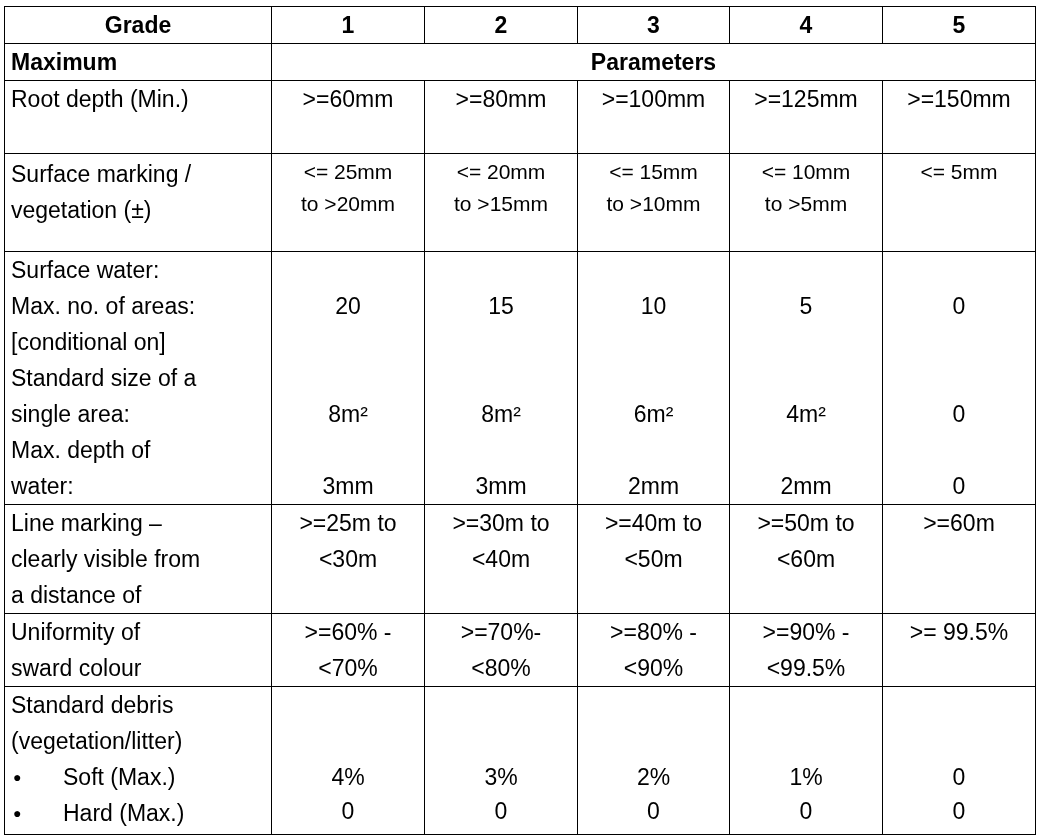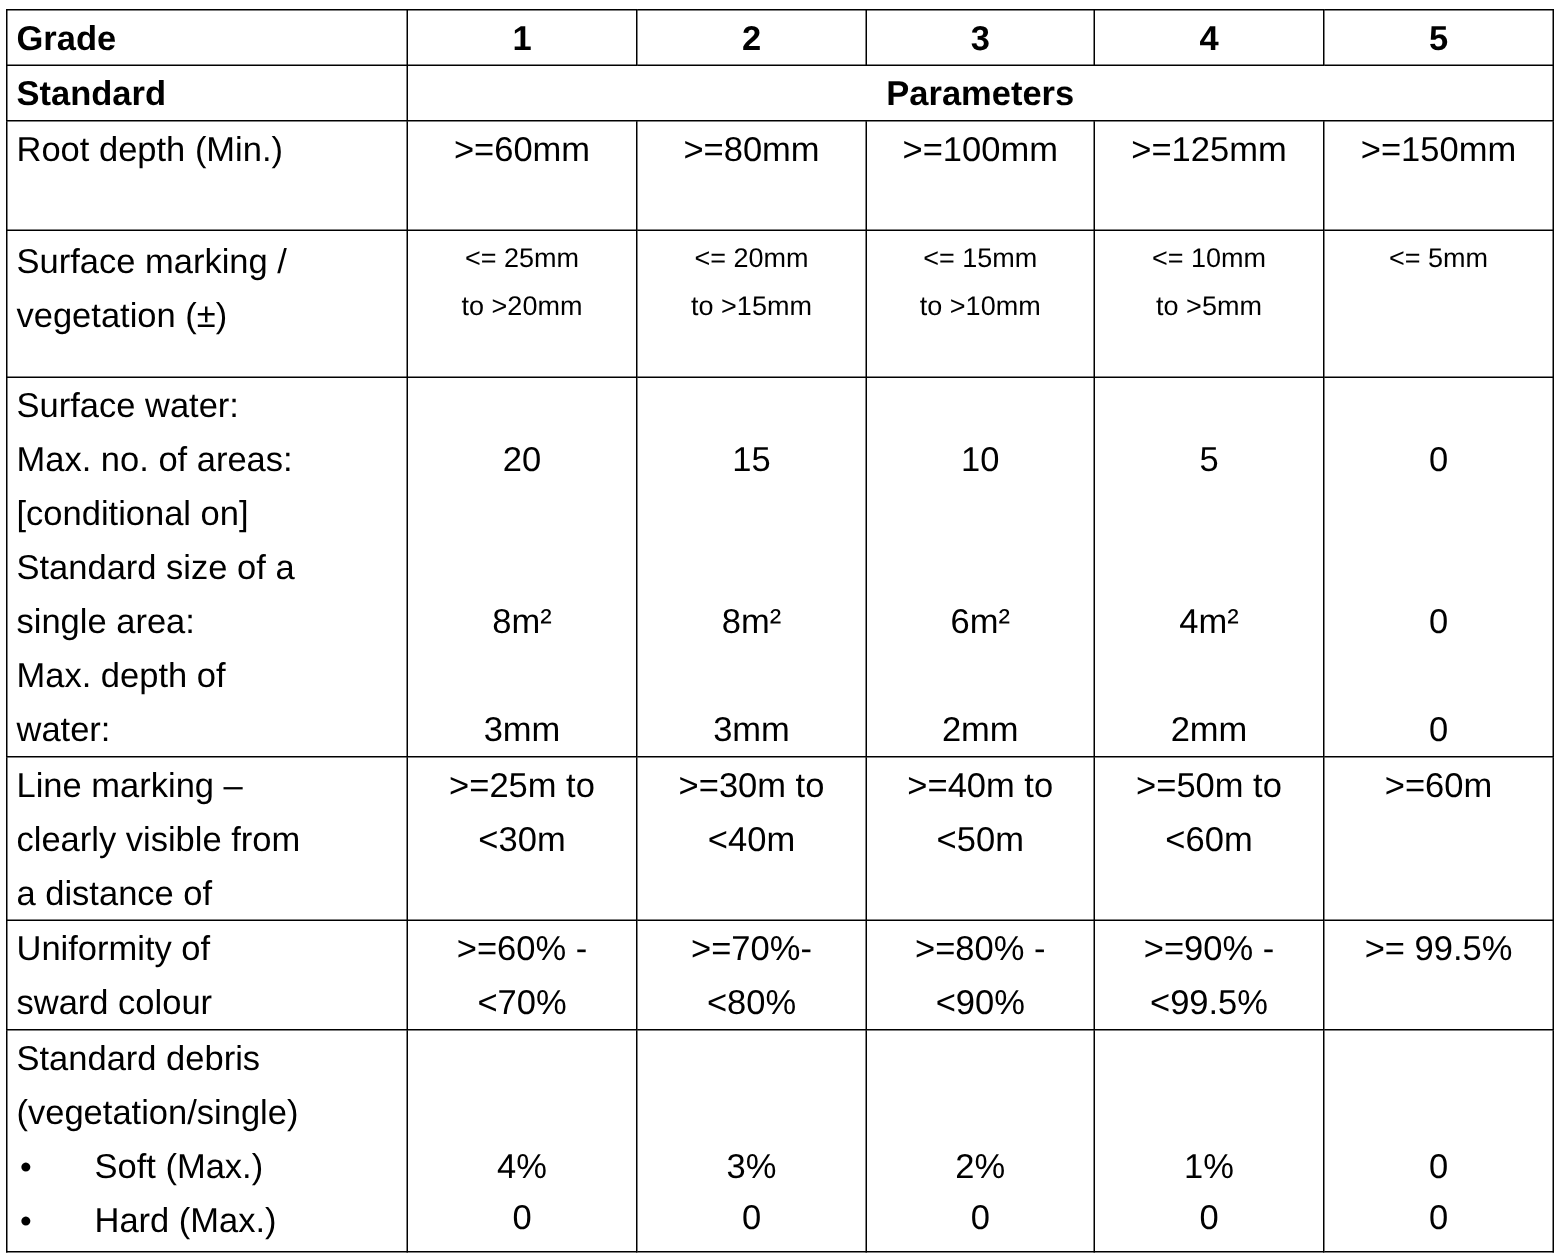--- a/index.html
+++ b/index.html
@@ -1,23 +1,23 @@
 <!DOCTYPE html>
 <html><head>
   <meta charset="utf-8">
   <style>
     html, body { margin:0; padding:0; background:#ffffff; }
     body { width:1041px; height:840px; position:relative; overflow:hidden;
            font-family:"Liberation Sans", "DejaVu Sans", sans-serif; color:#000; }
     table { position:absolute; left:4px; top:6px; border-collapse:collapse; table-layout:fixed; width:1032px; }
     td { border:1.5px solid #000; vertical-align:top; padding:0 6px; font-size:23px; line-height:36px; }
     .hdr td { font-weight:bold; height:36px; }
-    .grade-label { text-align:left; }
+    .grade-label { text-align:center; }
     .c { text-align:center; }
-    .sm { font-size:18px; line-height:32px; padding-top:2px; }
+    .sm { font-size:21px; line-height:32px; padding-top:2px; }
     .bul { display:flex; }
     .bul .dot { width:50px; display:inline-block; padding-left:2px; }
     .line { display:block; }
     .blank { display:block; height:36px; }
   </style>
 </head>
 <body>
 
 <table>
   <colgroup>
@@ -33,21 +33,21 @@
       <tr class="hdr">
     <td class="grade-label">Grade</td>
     <td class="c">1</td>
     <td class="c">2</td>
     <td class="c">3</td>
     <td class="c">4</td>
     <td class="c">5</td>
   </tr>
 
   <tr class="hdr">
-    <td>Standard</td>
+    <td>Maximum</td>
     <td class="c" colspan="5">Parameters</td>
   </tr>
 
   <tr style="height:73px">
     <td>Root depth (Min.)</td>
     <td class="c">&gt;=60mm</td>
     <td class="c">&gt;=80mm</td>
     <td class="c">&gt;=100mm</td>
     <td class="c">&gt;=125mm</td>
     <td class="c">&gt;=150mm</td>
@@ -185,21 +185,21 @@
           <span class="line">&lt;99.5%</span>
         </td>
     <td class="c">
           <span class="line">&gt;= 99.5%</span>
         </td>
   </tr>
 
   <tr style="height:148px">
     <td>
       <span class="line">Standard debris</span>
-      <span class="line">(vegetation/single)</span>
+      <span class="line">(vegetation/litter)</span>
       <span class="bul">
             <span class="dot" style="font-size:14px">●</span>
             <span>Soft (Max.)</span>
           </span>
       <span class="bul">
             <span class="dot" style="font-size:14px">●</span>
             <span>Hard (Max.)</span>
           </span>
     </td>
     <td class="c">

